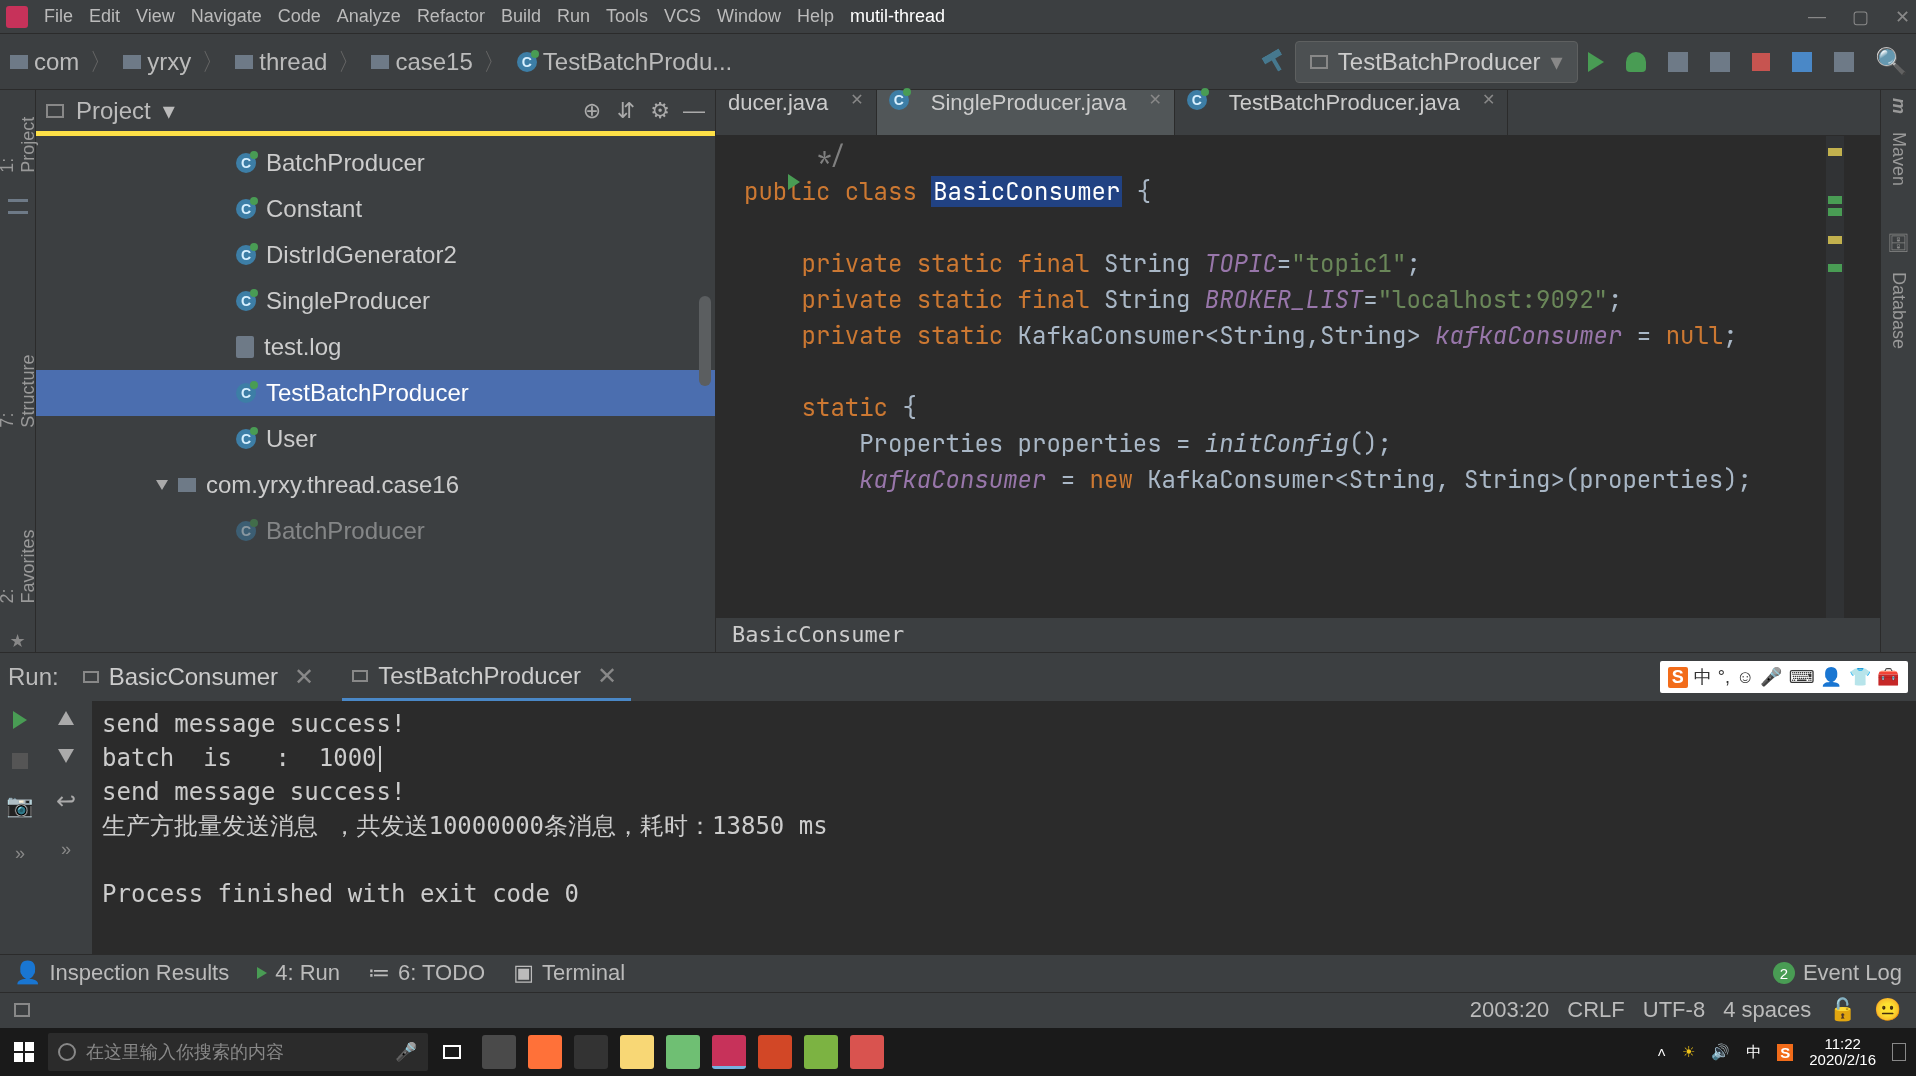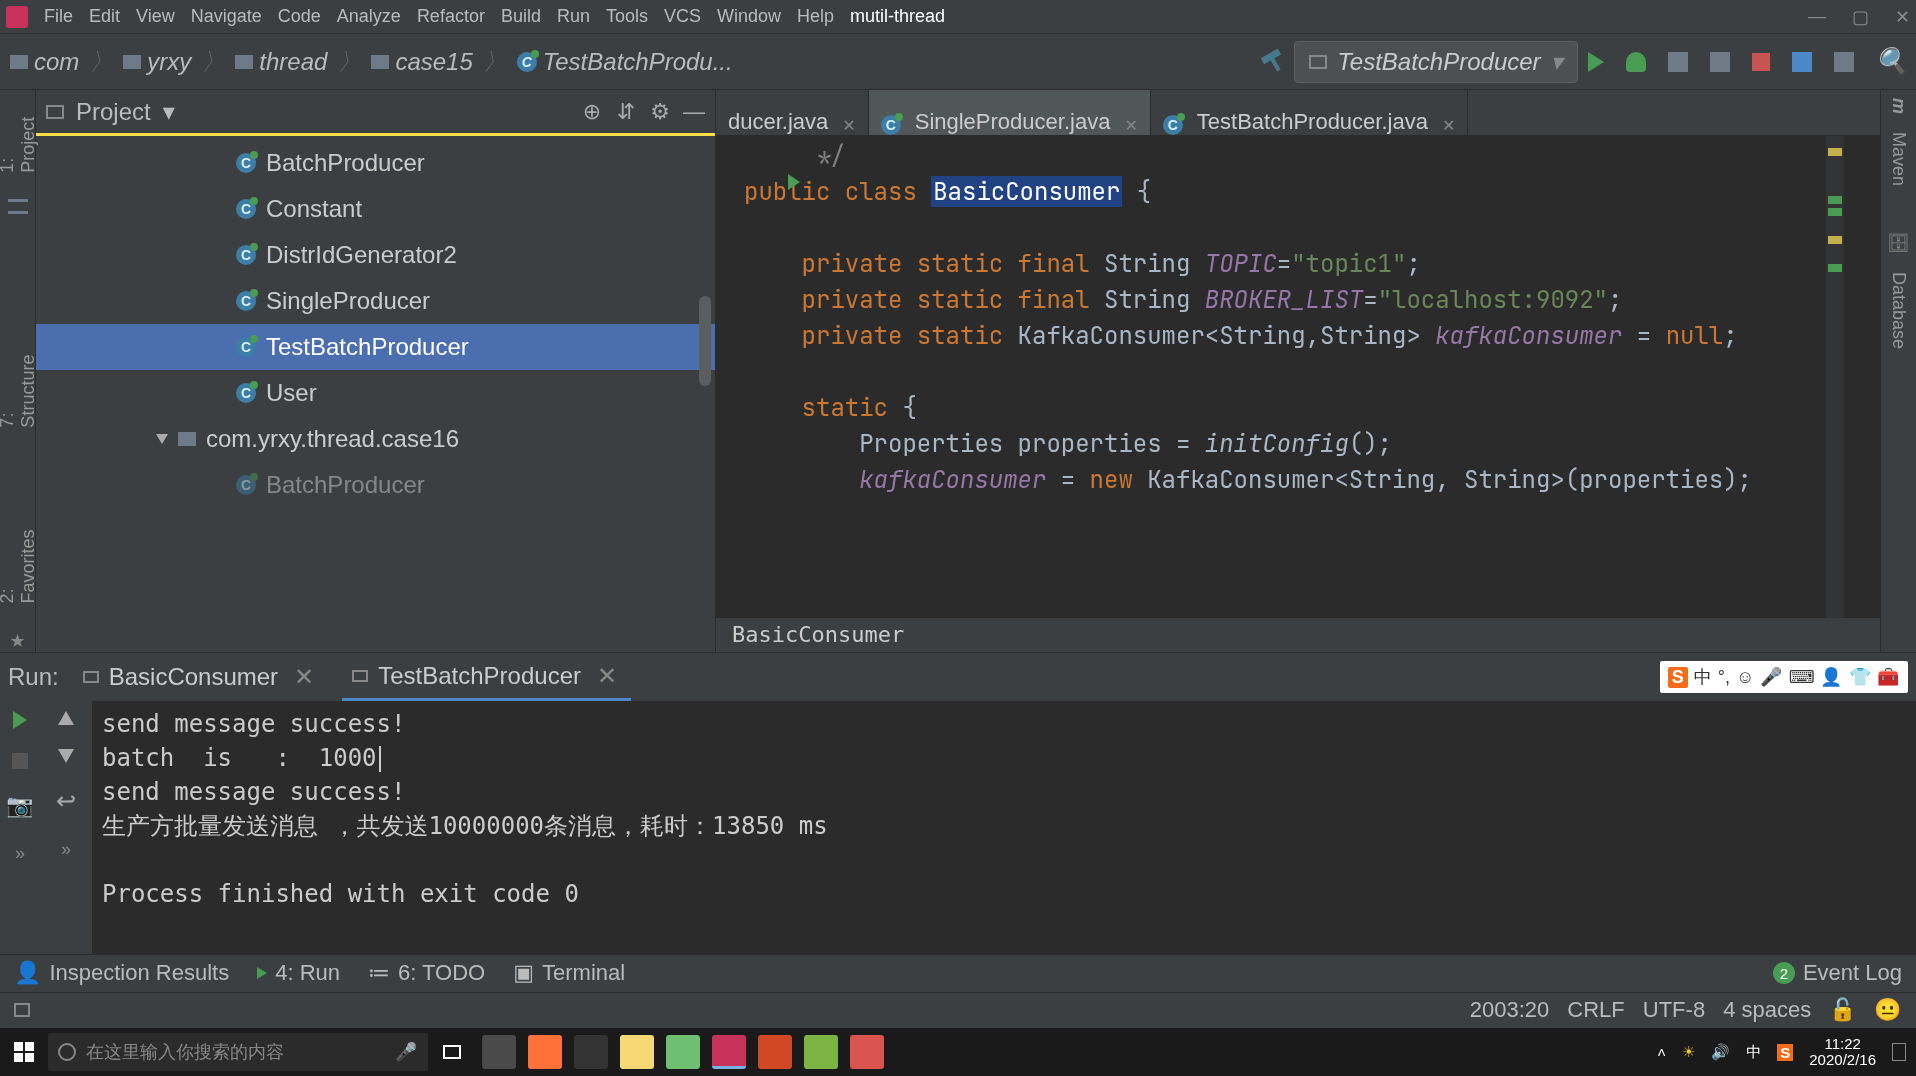--- a/index.html
+++ b/index.html
@@ -28,21 +28,20 @@
 .menubar .spacer { flex: 1; }
 .project-name { color: #ffffff; }
 .win-ctrl { display: flex; gap: 26px; margin-left: 24px; color: #888; }
 
 .toolbar {
   display: flex; align-items: center;
   background: #3c3f41;
   height: 56px;
   border-bottom: 1px solid #2b2b2b;
   padding-right: 8px;
-  font-style: italic;
 }
 .breadcrumbs { display: flex; align-items: center; gap: 4px; padding-left: 4px; font-size: 24px; }
 .bc { display: flex; align-items: center; gap: 6px; color: #bbb; padding: 2px 6px; }
 .bc-sep { color: #666; }
 .ic-folder { width: 18px; height: 14px; background: #6e7a87; display:inline-block; }
 .ic-class { width: 20px; height: 20px; border-radius: 50%; background: #3d7ea6; display:inline-flex; align-items:center; justify-content:center; font-size:14px; color:#d7f0ff; font-weight:bold; position:relative;}
 .ic-class::after { content:""; position:absolute; top:-2px; right:-2px; width:8px; height:8px; background:#499c54; border-radius:50%; }
 .run-config {
   display:flex; align-items:center; gap:10px;
   background:#4c5052; border:1px solid #5e6060; border-radius:4px;
@@ -58,36 +57,36 @@
 
 .body-row { display:flex; height: 562px; }
 .leftgutter {
   width: 36px; background:#3c3f41; border-right:1px solid #2b2b2b;
   display:flex; flex-direction:column; align-items:center; padding-top:12px; gap:26px;
 }
 .vlabel { writing-mode: vertical-rl; transform: rotate(180deg); color:#999; font-size:18px; }
 .stripe-ic { width:20px; height:16px; border-top:3px solid #6e7a87; border-bottom:3px solid #6e7a87; }
 
 .project-panel { width: 680px; background:#3c3f41; border-right:1px solid #2b2b2b; display:flex; flex-direction:column;}
-.pp-header { display:flex; align-items:center; height:46px; padding:0 10px; gap:12px; border-bottom:3px solid #fde047; font-size:24px;}
+.pp-header { display:flex; align-items:center; height:46px; padding:0 10px; gap:12px; border-bottom:5px solid #fde047; font-size:24px;}
 .pp-header .spacer{flex:1;}
 .pp-header .hdr-ic { width:22px; height:22px; color:#aaa; display:flex; align-items:center; justify-content:center; font-size:22px;}
 .tree { flex:1; overflow:auto; padding-top:4px; position:relative;}
 .tree-row { display:flex; align-items:center; height:46px; padding-left: 200px; gap:10px; font-size:24px; color:#ccc;}
 .tree-row.pkg { padding-left: 120px; }
 .tree-row.l2 { padding-left: 200px; }
 .tree-row.sel { background:#4b6eaf; color:#fff; padding-left: 200px;}
 .chev { width:0; height:0; border-left:6px solid transparent; border-right:6px solid transparent; border-top:10px solid #aaa;}
 .tree-scroll {
   position:absolute; right:4px; top:160px; width:12px; height:90px; background:#5b5e60; border-radius:6px;
 }
 
 .editor-wrap { flex:1; display:flex; flex-direction:column; position:relative;}
 .editor-tabs { display:flex; align-items:center; height:46px; background:#3c3f41; border-bottom:1px solid #2b2b2b;}
-.etab { display:flex; align-items:flex-end; gap:14px; padding:0 12px; height:100%; font-size:22px; color:#ccc; border-right:1px solid #2b2b2b;}
+.etab { display:flex; align-items:flex-start; gap:22px; padding:0 12px; height:100%; font-size:22px; color:#ccc; border-right:1px solid #2b2b2b;}
 .etab.active { background:#515658; }
 .etab .close{ color:#888; font-size:16px;}
 .editor-body { flex:1; display:flex; background:#2b2b2b; font-family:"JetBrains Mono","Consolas",monospace; font-size:24px; line-height:36px; position:relative;}
 .gutter { width:70px; text-align:right; color:#5a5f61; padding:2px 12px 0 0;}
 .gut-run{ position:absolute; left:72px; top:38px; width:0;height:0;border-top:8px solid transparent;border-bottom:8px solid transparent;border-left:12px solid #499c54;}
 .code { flex:1; padding:2px 0 0 28px; white-space:pre; color:#a9b7c6;}
 .kw{color:#cc7832;} .str{color:#6a8759;} .fld{color:#9876aa; font-style:italic;} .sel-id{background:#214283; color:#fff; padding:0 2px;}
 .cmt{color:#808080;}
 .breadcrumb-mini{ position:absolute; bottom:0; left:0; right:0; height:34px; background:#3c3f41; color:#ccc; font-size:22px; font-family:monospace; padding-left:16px; line-height:34px;}
 .rightgutter{ width:36px; background:#3c3f41; border-left:1px solid #2b2b2b; display:flex; flex-direction:column; align-items:center; padding-top:8px; gap:18px;}
@@ -234,20 +233,24 @@
             <span class="ic-class">C</span>
             <span>Constant</span>
           </div>
       <div class="tree-row">
             <span class="ic-class">C</span>
             <span>DistrIdGenerator2</span>
           </div>
       <div class="tree-row">
             <span class="ic-class">C</span>
             <span>SingleProducer</span>
+          </div>
+      <div class="tree-row">
+            <span style="width:18px;height:22px;background:#6e7a87;border-radius:2px"></span>
+            <span>test.log</span>
           </div>
       <div class="tree-row sel">
             <span class="ic-class">C</span>
             <span>TestBatchProducer</span>
           </div>
       <div class="tree-row">
             <span class="ic-class">C</span>
             <span>User</span>
           </div>
       <div class="tree-row pkg">

